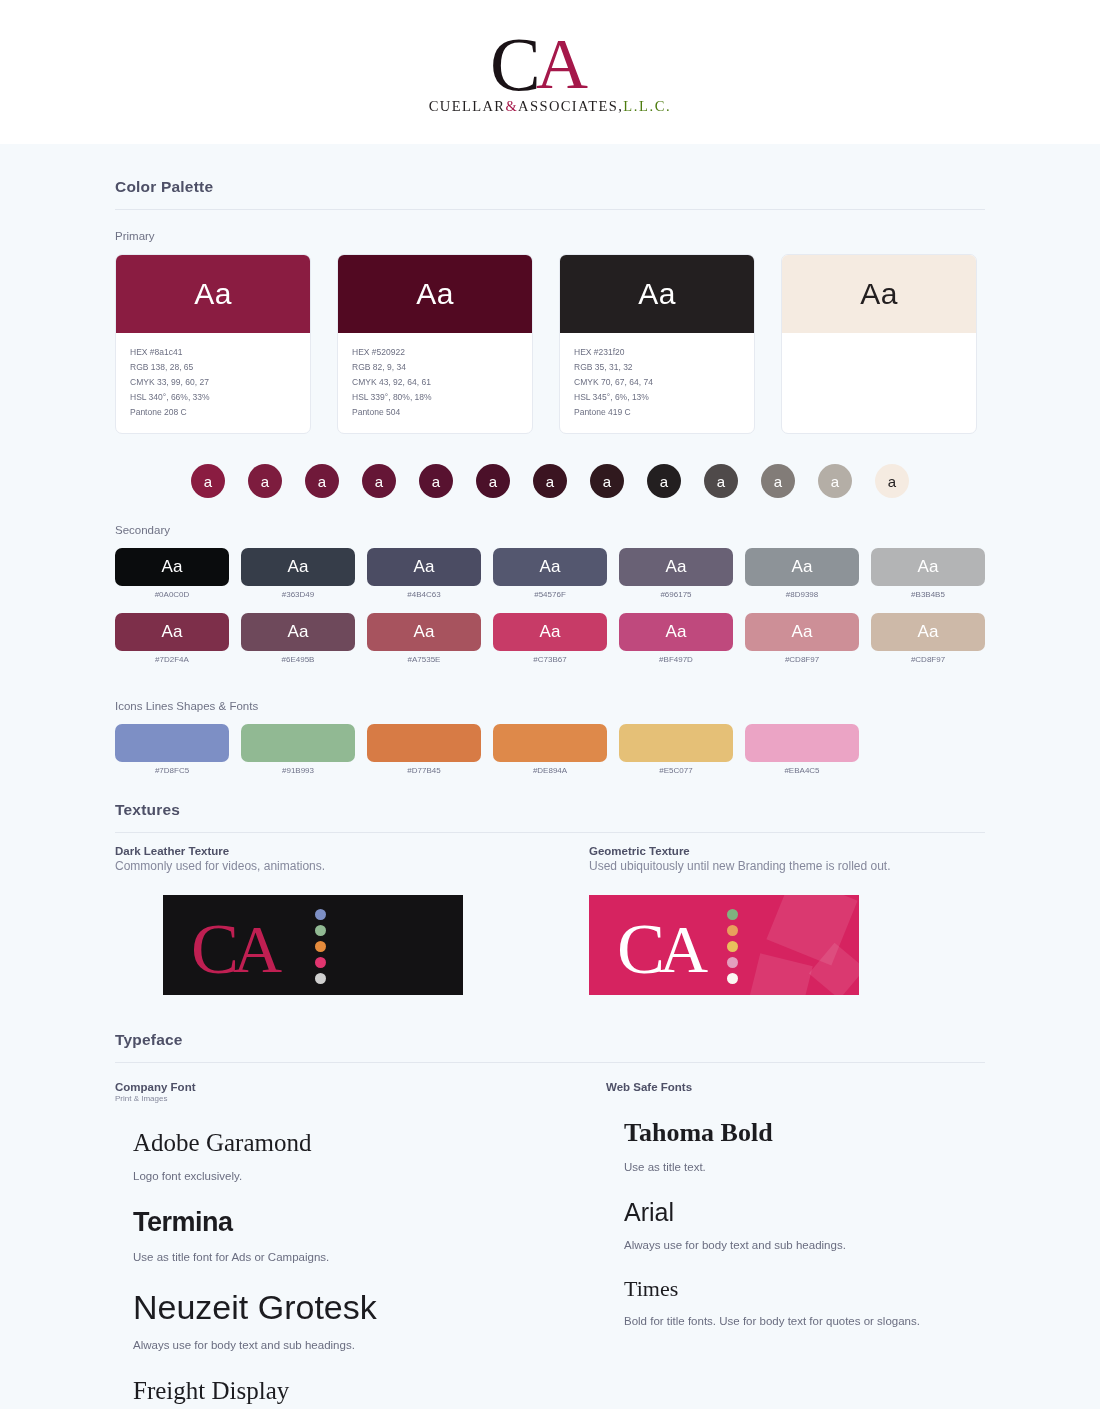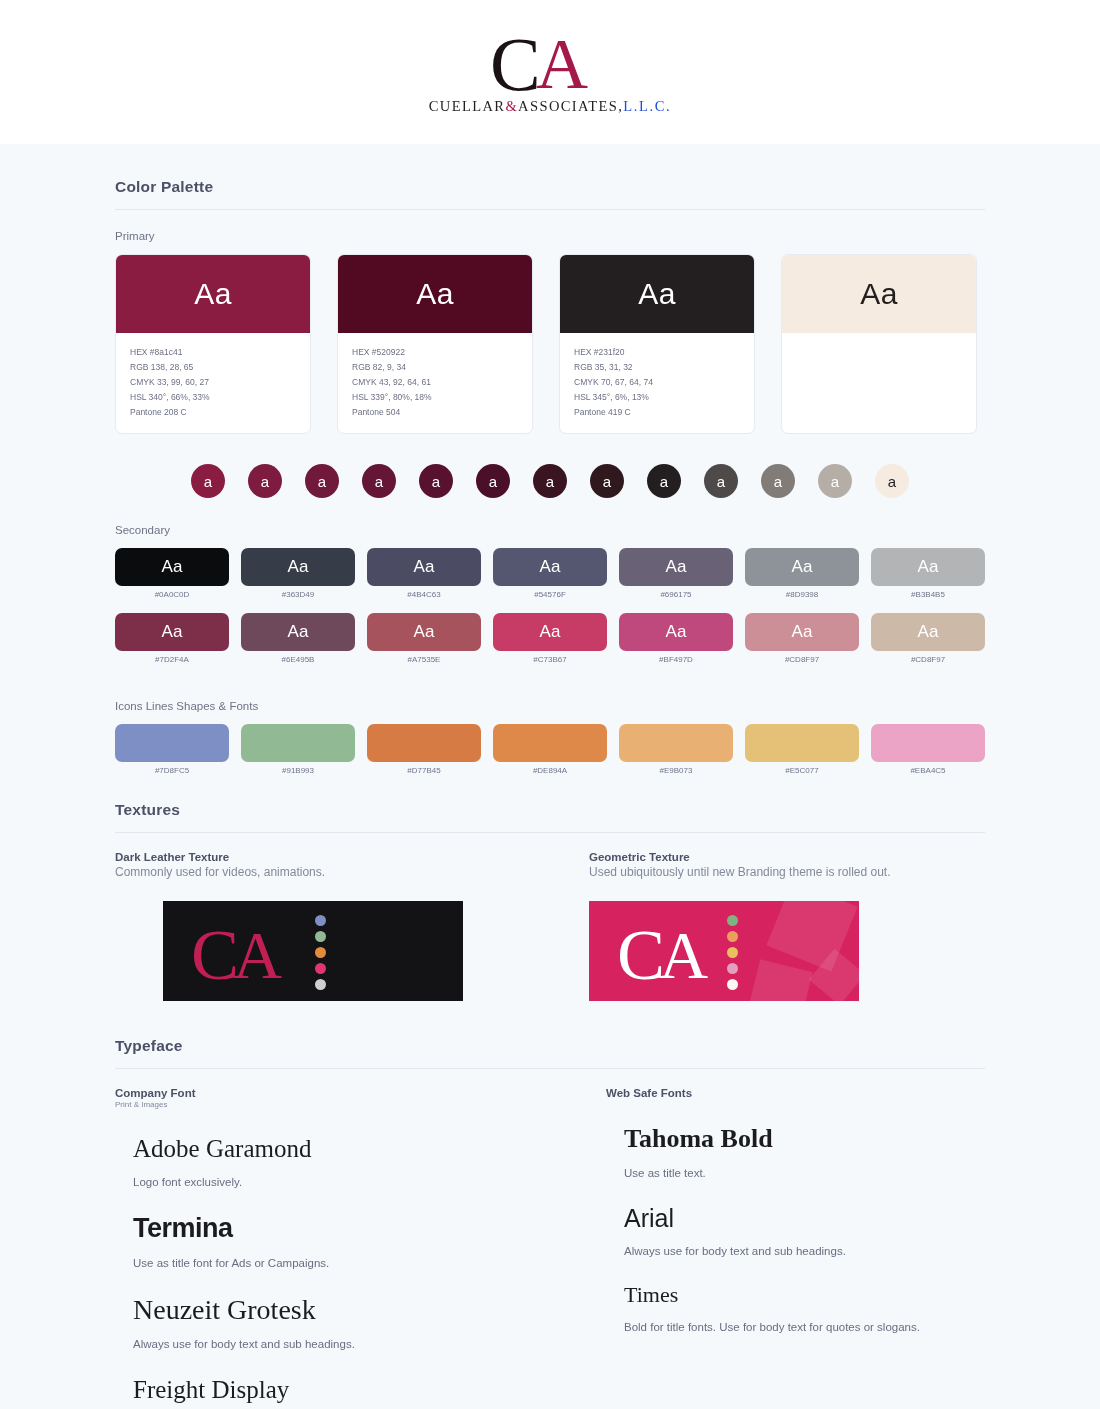--- a/index.html
+++ b/index.html
@@ -45,21 +45,21 @@
     line-height: 1;
   }
   .logo-wordmark {
     font-family: "Liberation Serif", serif;
     font-size: 14.5px;
     letter-spacing: 1.4px;
     color: #231f20;
     white-space: nowrap;
   }
   .logo-wordmark .amp { color: #a5184a; }
-  .logo-wordmark .llc { color: #1d4ed8; letter-spacing: 1.6px; }
+  .logo-wordmark .llc { color: #4d7c0f; letter-spacing: 1.6px; }
 
   
   .sheet { padding: 0 0 30px 0; }
   .wrap { width: 870px; margin: 0 auto; }
 
   .section-title {
     font-size: 15.5px;
     font-weight: bold;
     color: #4e5067;
     letter-spacing: .2px;
@@ -142,21 +142,21 @@
     color: #70738a;
     text-align: center;
     margin: 4px 0 10px 0;
   }
   .swatch-chip.plain { }
 
   
   .texture-cols {
     display: flex;
     gap: 78px;
-    margin-top: 18px;
+    margin-top: 12px;
   }
   .texture-col { flex: 1; }
   .texture-head {
     font-size: 11.5px;
     font-weight: bold;
     color: #4e5067;
   }
   .texture-sub {
     font-size: 12px;
     color: #85889c;
@@ -235,21 +235,21 @@
     color: #1c1c20;
     line-height: 1.1;
   }
   .type-desc {
     font-size: 11.5px;
     color: #6a6d80;
     margin-top: 13px;
   }
   .tf-garamond { font-family: "Liberation Serif", serif; font-size: 25px; }
   .tf-termina  { font-family: "Liberation Sans", sans-serif; font-size: 27px; font-weight: bold; letter-spacing: -.5px; }
-  .tf-neuzeit  { font-family: Liberation Serif, serif; font-size: 28px; }
+  .tf-neuzeit  { font-family: Liberation Sans, sans-serif; font-size: 34px; }
   .tf-freight  { font-family: "Liberation Serif", serif; font-size: 25px; }
   .tf-tahoma   { font-family: Liberation Serif, serif; font-size: 26px; font-weight: bold; }
   .tf-arial    { font-family: "Liberation Sans", sans-serif; font-size: 25px; }
   .tf-times    { font-family: "Liberation Serif", serif; font-size: 22px; }
   .mt-group { margin-top: 26px; }
 </style>
 </head>
 <body>
 
 <div class="logo-header">
@@ -457,24 +457,20 @@
           <div class="swatch-chip plain" style="background: rgb(145, 185, 147);"></div>
           <div class="swatch-code">#91B993</div>
         </div>
         <div class="swatch-cell">
           <div class="swatch-chip plain" style="background: rgb(215, 123, 69);"></div>
           <div class="swatch-code">#D77B45</div>
         </div>
         <div class="swatch-cell">
           <div class="swatch-chip plain" style="background: rgb(222, 137, 74);"></div>
           <div class="swatch-code">#DE894A</div>
-        </div>
-        <div class="swatch-cell">
-          <div class="swatch-chip plain" style="background: rgb(233, 176, 115);"></div>
-          <div class="swatch-code">#E9B073</div>
         </div>
         <div class="swatch-cell">
           <div class="swatch-chip plain" style="background: rgb(229, 192, 119);"></div>
           <div class="swatch-code">#E5C077</div>
         </div>
         <div class="swatch-cell">
           <div class="swatch-chip plain" style="background: rgb(235, 164, 197);"></div>
           <div class="swatch-code">#EBA4C5</div>
         </div>
       </div>

